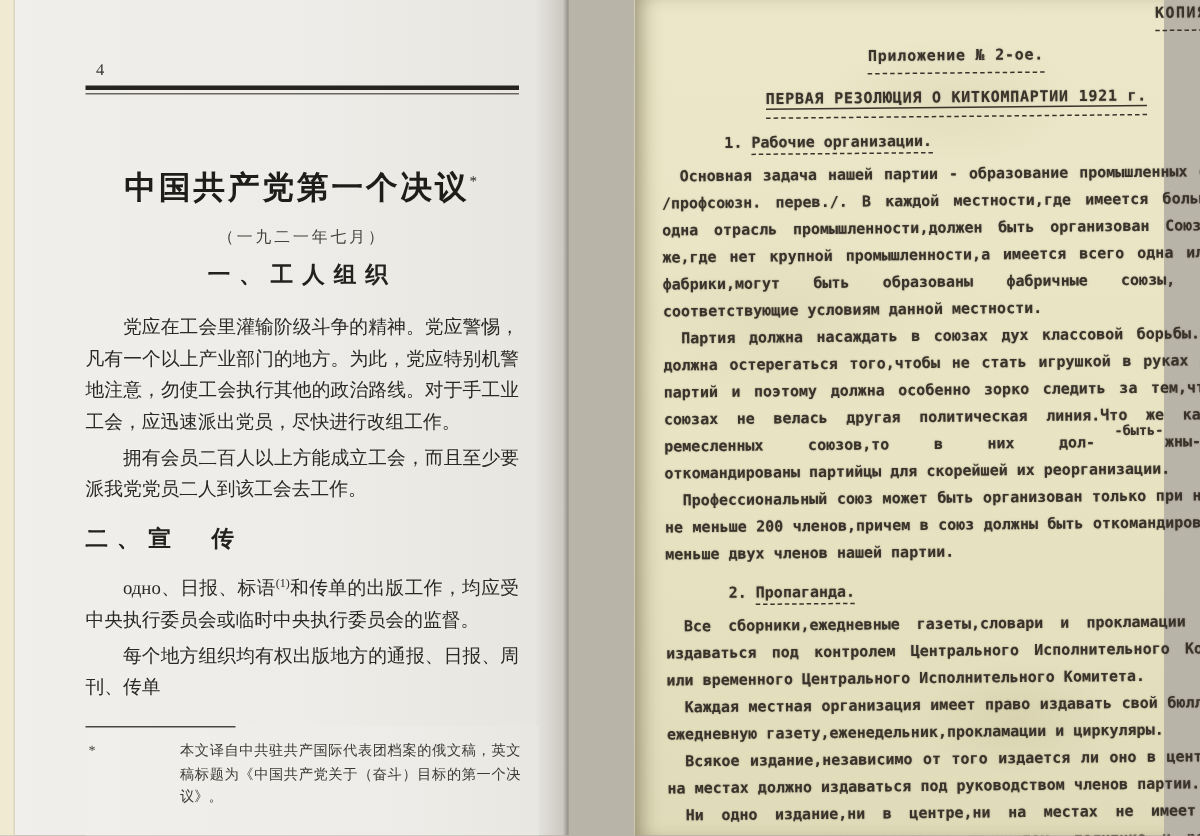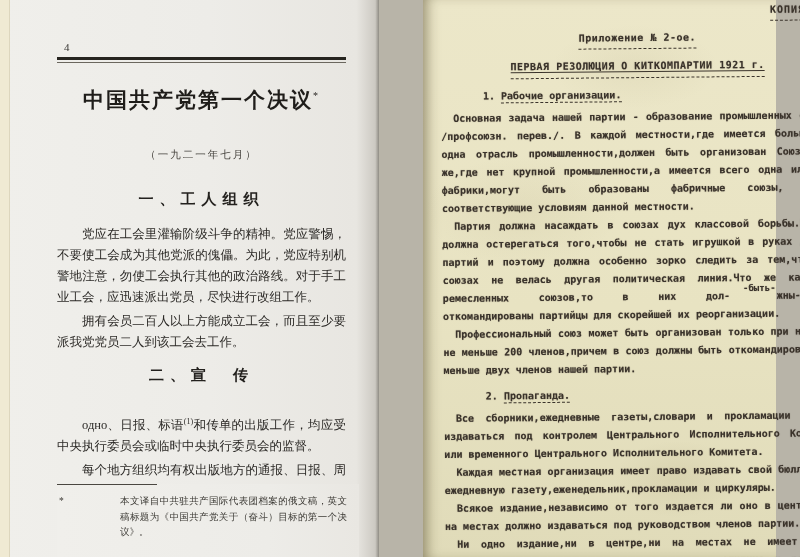--- a/index.html
+++ b/index.html
@@ -20,31 +20,31 @@
   .pagenum {
     position:absolute; left:64px; top:41px; font-size:11px; color:#3a3834;
   }
   .double-rule {
     position:absolute; left:57px; top:57px; width:289px; height:6px;
     border-top:3px solid #26241f; border-bottom:1px solid #6b675e;
   }
   .cn-content {
     position:absolute; left:57px; top:86px; width:289px; color:#2b2926;
   }
-  .cn-title { text-align:center; font-size:21px; font-weight:bold; letter-spacing:2px; color:#1f1d1a; }
+  .cn-title { text-align:center; font-size:21px; font-weight:bold; letter-spacing:2px; color:#1f1d1a;margin-top:25px; }
   .cn-title sup { font-size:10px; font-weight:normal; }
-  .cn-subtitle { text-align:center; font-size:10.5px; letter-spacing:2px; margin-top:34px; color:#45423d; }
-  .cn-h { text-align:center; font-size:15px; font-weight:bold; letter-spacing:6px; margin-top:28px; color:#23211e; }
+  .cn-subtitle { text-align:center; font-size:10.5px; letter-spacing:2px; margin-top:12px; color:#45423d; }
+  .cn-h { text-align:center; font-size:15px; font-weight:bold; letter-spacing:6px; margin-top:9px; color:#23211e; }
   .cn-body { margin-top:15px; }
   .cn-body p {
     font-size:12.5px; line-height:21px; text-align:justify; text-indent:2em;
     margin:3px 0; color:#2b2926;
   }
   .cn-body sup { font-size:8px; }
-  .cn-h2 { text-align:center; font-size:15px; font-weight:bold; letter-spacing:6px; margin:13px 0 26px; color:#23211e; }
+  .cn-h2 { font-size:15px; font-weight:bold; letter-spacing:6px; margin:13px 0 9px; color:#23211e; }
 
   .footnote {
     position:absolute; left:57px; top:484px; width:302px; height:73px;
     background:linear-gradient(90deg,#f0efeb 0%, #edece8 70%, #e9e7e2 100%);
     padding-top:10px;
   }
   .footnote::before {
     content:""; position:absolute; left:0; top:0; width:100px; border-top:1px solid #4a4741;
   }
   .footnote-row { display:flex; font-size:9.5px; line-height:15.5px; color:#3c3a35; }
@@ -93,21 +93,21 @@
     <div class="pagenum">4</div>
     <div class="double-rule"></div>
 
     <div class="cn-content">
       <div class="cn-title"><span>中国共产党第一个决议</span><sup>*</sup></div>
       <div class="cn-subtitle">（一九二一年七月）</div>
 
       <div class="cn-h">一、工人组织</div>
 
       <div class="cn-body">
-        <p>党应在工会里灌输阶级斗争的精神。党应警惕，不要使工会成为其他党派的傀儡。为此，党应特别机警地注意，勿使工会执行其他的政治路线。对于手工业工会，应迅速派出党员，尽快进行改组工作。</p>
+        <p>党应在工会里灌输阶级斗争的精神。党应警惕，凡有一个以上产业部门的地方。为此，党应特别机警地注意，勿使工会执行其他的政治路线。对于手工业工会，应迅速派出党员，尽快进行改组工作。</p>
         <p>拥有会员二百人以上方能成立工会，而且至少要派我党党员二人到该工会去工作。</p>
 
         <div class="cn-h2">二、宣　传</div>
 
         <p><span>одно、日报、标语</span><sup>(1)</sup><span>和传单的出版工作，均应受中央执行委员会或临时中央执行委员会的监督。</span></p>
         <p>每个地方组织均有权出版地方的通报、日报、周刊、传单</p>
       </div>
     </div>
 
     <div class="footnote">

